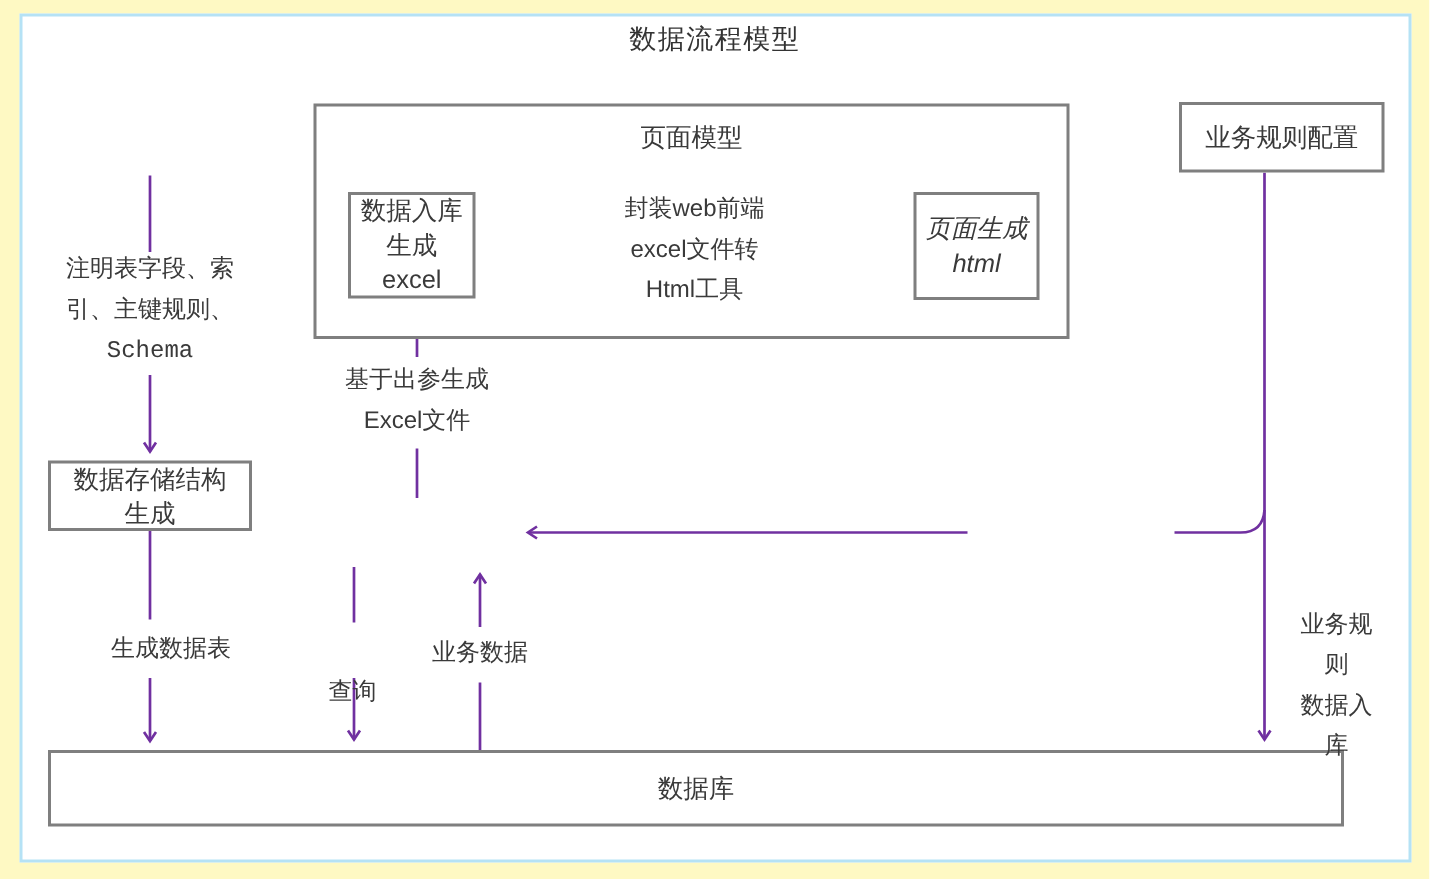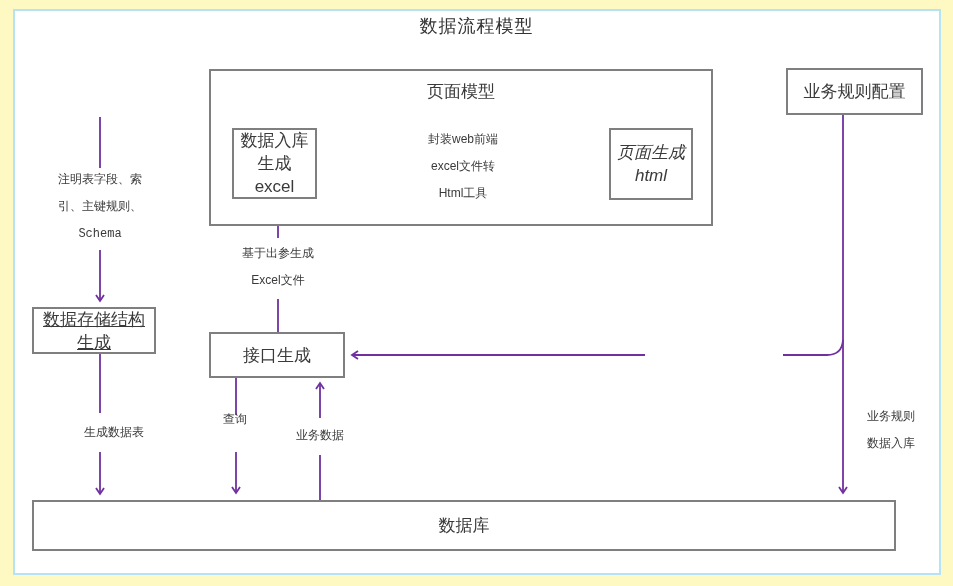--- a/index.html
+++ b/index.html
@@ -17,21 +17,21 @@
     font-size:18px;color:#333333;letter-spacing:1px;
   }
   .node{
     position:absolute;box-sizing:border-box;border:2px solid #7f7f7f;
     background:#ffffff;display:flex;align-items:center;justify-content:center;
     text-align:center;font-size:17px;line-height:23px;white-space:pre-line;
   }
   .container-node{align-items:flex-start;padding-top:9px;}
   .lbl{
     position:absolute;transform:translateX(-50%);text-align:center;
-    font-size:12px;line-height:27px;white-space:pre-line;color:#3a3a3a;
+    font-size:16px;line-height:27px;white-space:pre-line;color:#3a3a3a;
   }
   .lbl.tight{line-height:25px;}
   svg.wires{position:absolute;left:0;top:0;pointer-events:none;}
   svg.wires path{stroke:#7030a0;stroke-width:1.8;fill:none;}
 </style>
 </head>
 <body>
 
 <div id="stage">
   <div id="frame"></div>
@@ -76,40 +76,39 @@
 
   <div class="node" style="left:232px;top:128px;width:85px;height:71px;">数据入库
 生成
 excel</div>
 
   <div class="node" style="left:609px;top:128px;width:84px;height:72px;font-style:italic;">页面生成
 html</div>
 
   <div class="node" style="left:774px;top:68px;width:137px;height:47px;margin-left:12px;">业务规则配置</div>
 
-  <div class="node" style="left:32px;top:307px;width:124px;height:47px;text-decoration:underline;">数据存储结构
+  <div class="node" style="left:32px;top:307px;width:136px;height:47px;">数据存储结构
 生成</div>
 
-  <div class="node" style="left:209px;top:332px;width:136px;height:46px;">接口生成</div>
 
   <div class="node" style="left:32px;top:500px;width:864px;height:51px;">数据库</div>
 
   <div class="lbl" style="left:100px;top:167px;font-family:Liberation Mono, monospace;">注明表字段、索
 引、主键规则、
 Schema</div>
 
   <div class="lbl" style="left:463px;top:126px;">封装web前端
 excel文件转
 Html工具</div>
 
   <div class="lbl" style="left:278px;top:240px;">基于出参生成
 Excel文件</div>
 
   <div class="lbl" style="left:114px;top:419px;">生成数据表</div>
 
-  <div class="lbl" style="left:235px;top:406px;">查询</div>
+  <div class="lbl" style="left:235px;top:448px;">查询</div>
 
   <div class="lbl" style="left:320px;top:422px;">业务数据</div>
 
 
   <div class="lbl" style="left:891px;top:403px;">业务规则
 数据入库</div>
 </div>
 
 </body></html>

